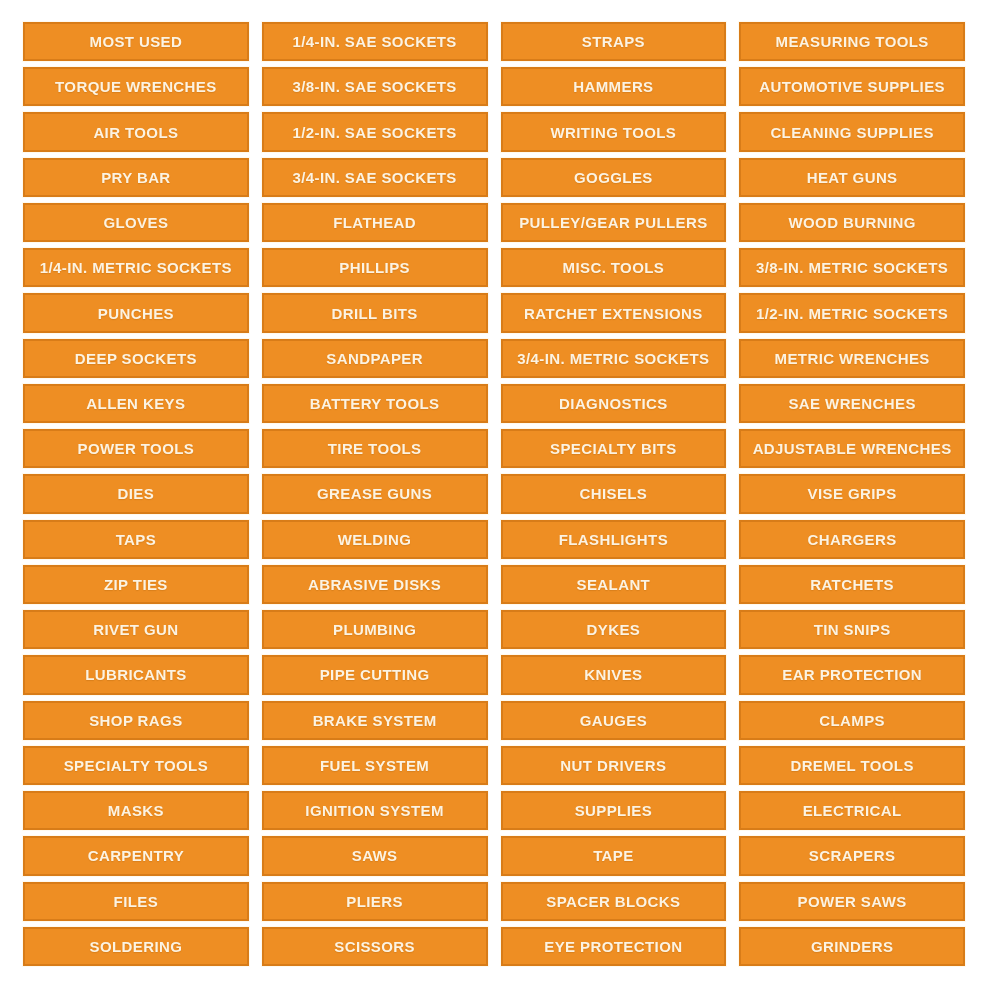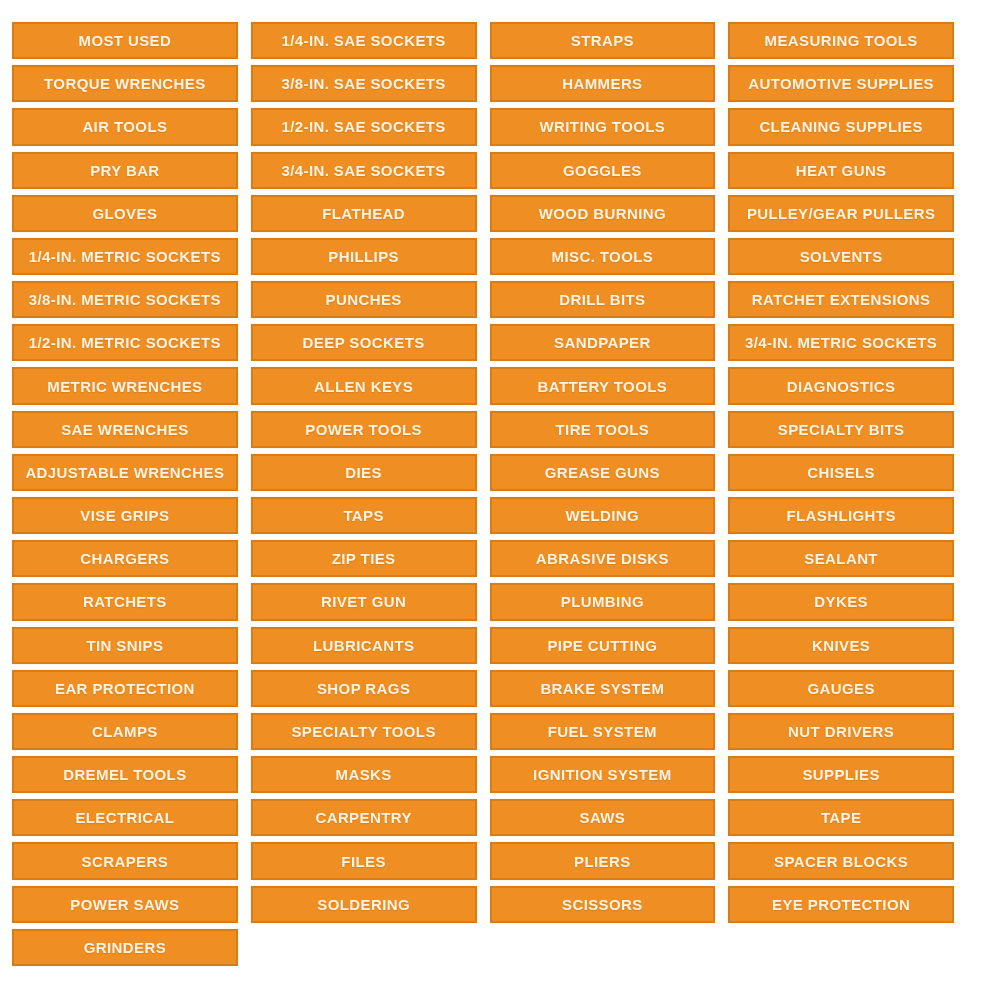--- a/index.html
+++ b/index.html
@@ -9,21 +9,21 @@
   body {
     width: 1000px;
     height: 992px;
     background: #ffffff;
     font-family: "Liberation Sans", sans-serif;
     position: relative;
     overflow: hidden;
   }
   .label-sheet {
     position: absolute;
-    left: 12px;
+    left: 23px;
     top: 22px;
     width: 942px;
     height: 944px;
     display: grid;
     grid-template-columns: repeat(4, 1fr);
     grid-auto-rows: 1fr;
     column-gap: 13px;
     row-gap: 6px;
     border-radius: 10px;
   }
@@ -101,36 +101,33 @@
     <div class="label">
       <span class="label-text">HEAT GUNS</span>
     </div>
     <div class="label">
       <span class="label-text">GLOVES</span>
     </div>
     <div class="label">
       <span class="label-text">FLATHEAD</span>
     </div>
     <div class="label">
+      <span class="label-text">PULLEY/GEAR PULLERS</span>
+    </div>
+    <div class="label">
       <span class="label-text">WOOD BURNING</span>
     </div>
     <div class="label">
-      <span class="label-text">PULLEY/GEAR PULLERS</span>
-    </div>
-    <div class="label">
       <span class="label-text">1/4-IN. METRIC SOCKETS</span>
     </div>
     <div class="label">
       <span class="label-text">PHILLIPS</span>
     </div>
     <div class="label">
       <span class="label-text">MISC. TOOLS</span>
-    </div>
-    <div class="label">
-      <span class="label-text">SOLVENTS</span>
     </div>
     <div class="label">
       <span class="label-text">3/8-IN. METRIC SOCKETS</span>
     </div>
     <div class="label">
       <span class="label-text">PUNCHES</span>
     </div>
     <div class="label">
       <span class="label-text">DRILL BITS</span>
     </div>

